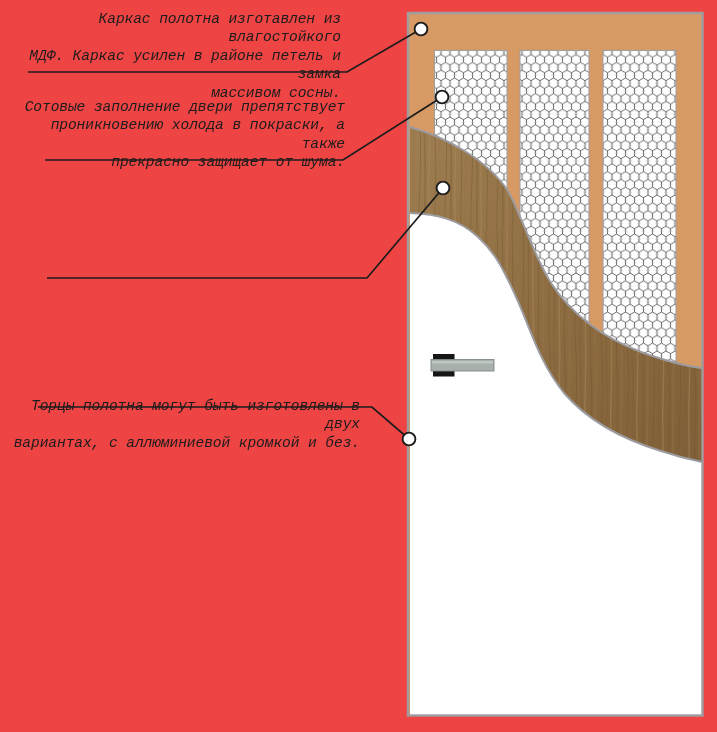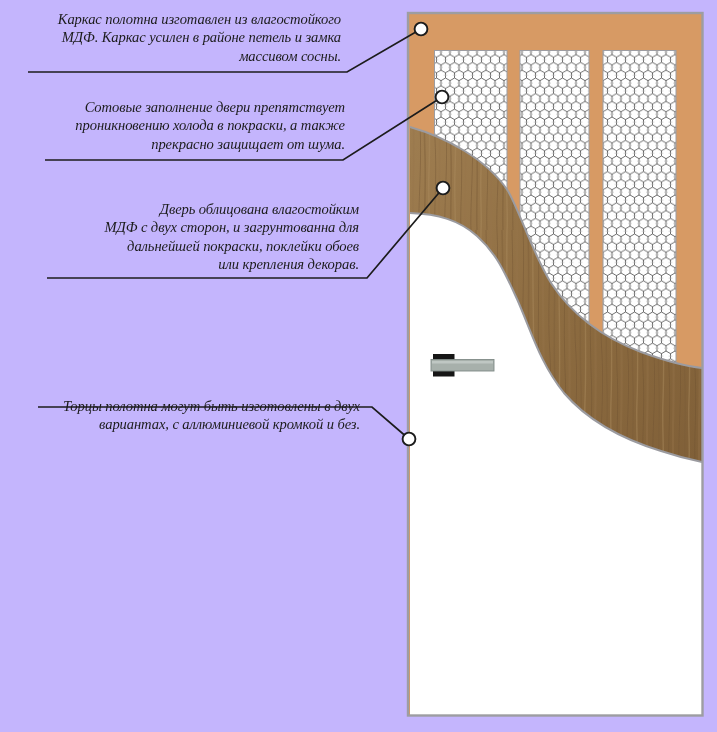--- a/index.html
+++ b/index.html
@@ -1,18 +1,18 @@
 <!DOCTYPE html>
 <html><head>
 <meta charset="utf-8">
 <style>
   html,body{margin:0;padding:0;background:#ffffff;}
   .stage{
-    position:relative;width:717px;height:732px;background:#c4b5fd;
-    overflow:hidden;font-family:Liberation Serif, serif;
+    position:relative;width:717px;height:732px;background:#ef4444;
+    overflow:hidden;font-family:Liberation Mono, monospace;
   }
   .diagram{position:absolute;left:0;top:0;width:717px;height:732px;}
   .note{
     position:absolute;font-style:italic;font-size:14.6px;line-height:18.4px;
     color:#1c1c1c;text-align:right;white-space:pre-line;letter-spacing:-0.1px;
   }
   #note1{top:10px;right:376px;}
   #note2{top:98px;right:372px;}
   #note3{top:200px;right:358px;}
   #note4{top:286px;right:351px;}
@@ -85,20 +85,16 @@
       <circle cx="409" cy="439" r="6.4" fill="#ffffff"></circle>
     </g>
   </svg>
 
   <div class="note" id="note1">Каркас полотна изготавлен из влагостойкого
 МДФ. Каркас усилен в районе петель и замка
 массивом сосны.</div>
   <div class="note" id="note2">Сотовые заполнение двери препятствует
 проникновению холода в покраски, а также
 прекрасно защищает от шума.</div>
-  <div class="note" id="note3">Дверь облицована влагостойким
-МДФ с двух сторон, и загрунтованна для
-дальнейшей покраски, поклейки обоев
-или крепления декорав.</div>
   <div class="note" id="note5">Торцы полотна могут быть изготовлены в двух
 вариантах, с аллюминиевой кромкой и без.</div>
 
 </div>
 
 </body></html>

